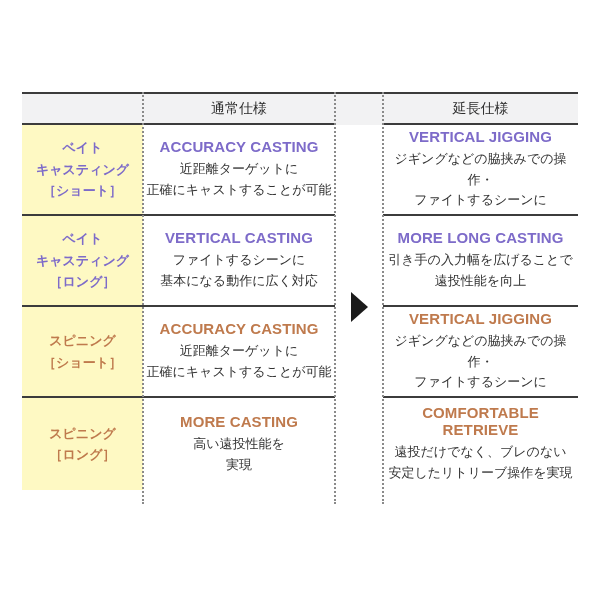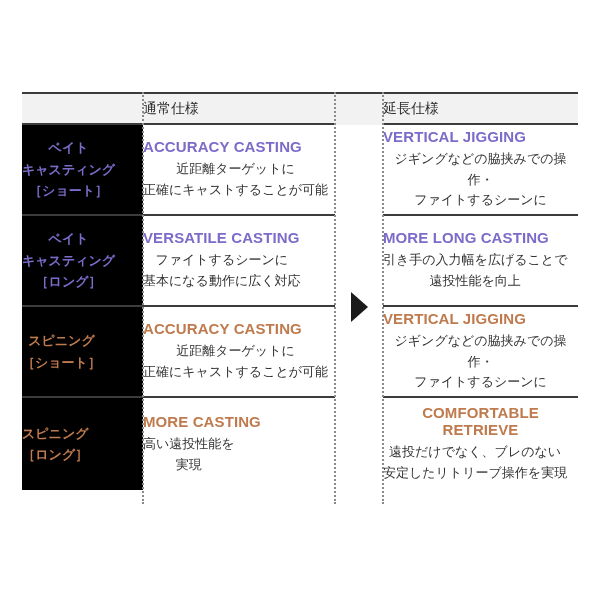--- a/index.html
+++ b/index.html
@@ -20,38 +20,38 @@
   .grip-table {
     position: absolute;
     left: 22px;
     top: 92px;
     width: 556px;
     display: grid;
     grid-template-columns: 121px 192px 48px 195px;
     grid-template-rows: 33px 91px 91px 91px 92px;
   }
 
-  .cell { display: flex; flex-direction: column; align-items: flex-start; justify-content: center; text-align: center; }
+  .cell { display: flex; flex-direction: column; align-items: center; justify-content: center; text-align: center; }
 
   
   .hdr {
     background: #f2f2f3;
     border-top: 2px solid #3c3c3c;
     border-bottom: 2px solid #3c3c3c;
     font-size: 14px;
     color: #2e2e2e;
   }
   .hdr-gap {
     background: #f2f2f3;
     border-top: 2px solid #3c3c3c;
   }
 
   
   .lbl {
-    background: #000000;
+    background: #fef9c3;
     font-size: 13px;
     font-weight: 700;
     line-height: 1.65;
   }
   .bb { border-bottom: 2px solid #3c3c3c; }
   .gap { background: #ffffff; }
 
   .en { font-size: 15px; font-weight: 700; letter-spacing: 0.1px; margin-bottom: 4px; }
   .jp { font-size: 13px; line-height: 1.6; color: #333333; }
   .multiline { white-space: pre-line; }
@@ -116,21 +116,21 @@
       <div class="jp multiline">ジギングなどの脇挟みでの操作・
 ファイトするシーンに</div>
     </div>
 
     <div class="cell lbl bb theme-purple">
       <span class="multiline">ベイト
 キャスティング
 ［ロング］</span>
     </div>
     <div class="cell bb">
-      <div class="en theme-purple">VERSATILE CASTING</div>
+      <div class="en theme-purple">VERTICAL CASTING</div>
       <div class="jp multiline">ファイトするシーンに
 基本になる動作に広く対応</div>
     </div>
     <div class="cell gap"></div>
     <div class="cell bb">
       <div class="en theme-purple">MORE LONG CASTING</div>
       <div class="jp multiline">引き手の入力幅を広げることで
 遠投性能を向上</div>
     </div>
 

